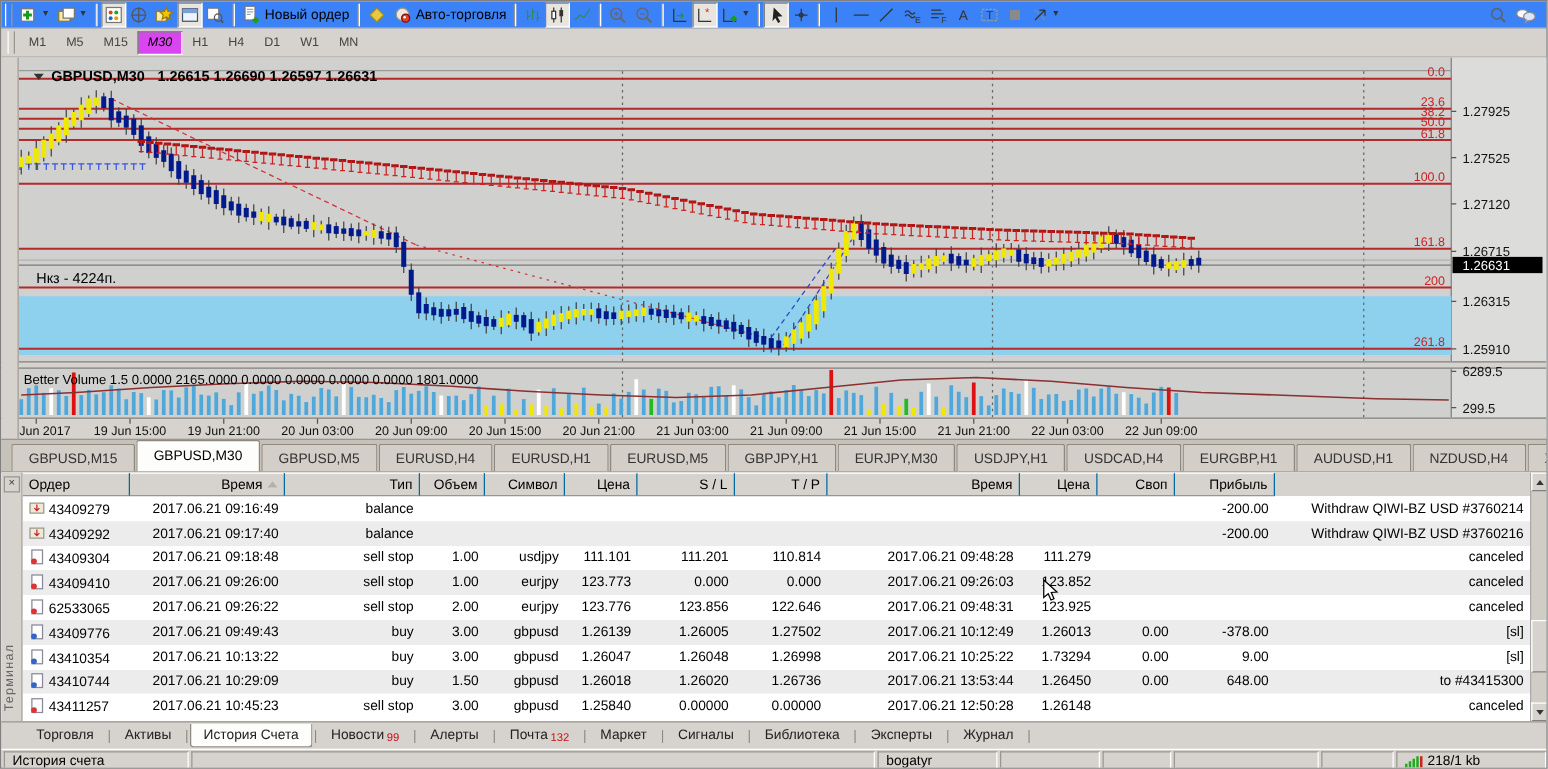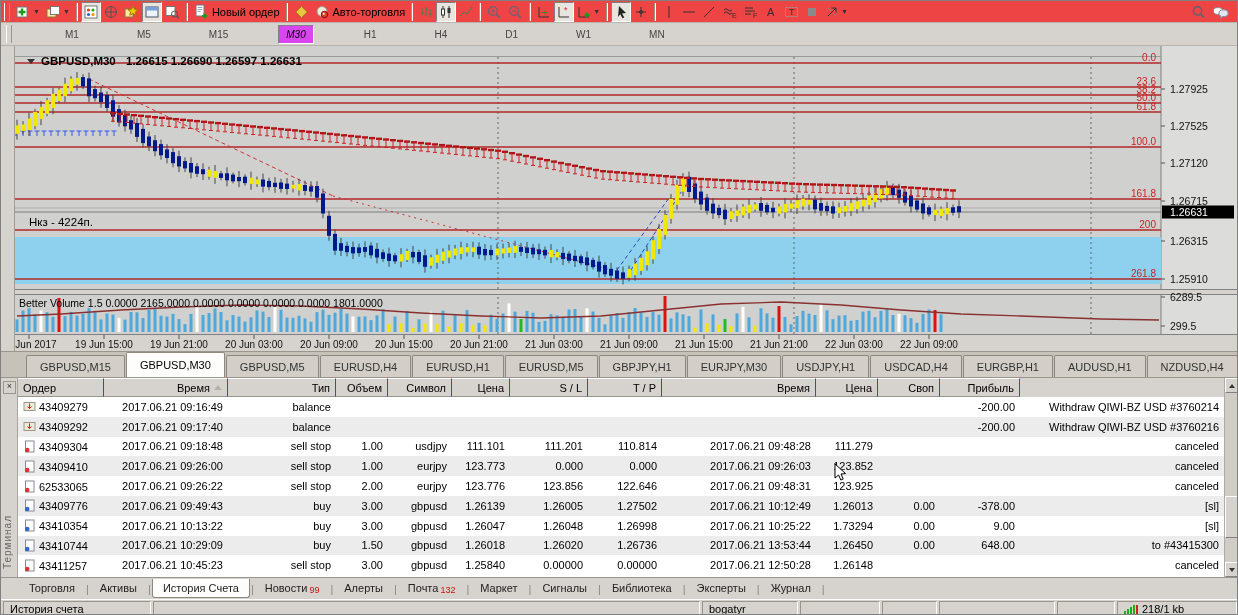--- a/index.html
+++ b/index.html
@@ -1,43 +1,43 @@
 <!DOCTYPE html>
 <html><head>
 <meta charset="utf-8">
 <style>
   html,body{margin:0;padding:0;background:#9aa0a8;}
   .screen{position:relative;width:1238px;height:615px;background:#d6d3ce;overflow:hidden;
     font-family:"Liberation Sans",sans-serif;font-size:11px;color:#000;
     border:1px solid #808080;box-sizing:border-box;}
   
   .toolbar{position:absolute;top:0;left:0;width:1238px;height:22px;display:flex;align-items:center;
-    background:#ef4444;border-bottom:1px solid #b8b4ac;padding-left:2px;box-sizing:border-box;}
+    background:#3b82f6;border-bottom:1px solid #b8b4ac;padding-left:2px;box-sizing:border-box;}
   .handle{width:4px;height:18px;border-left:1px solid #fff;border-right:1px solid #9a968e;margin:0 3px 0 1px;}
   .sep{width:1px;height:18px;background:#9a968e;border-right:1px solid #fff;margin:0 3px;}
   .tbtn{height:20px;min-width:20px;padding:0 2px;display:flex;align-items:center;justify-content:center;
     border:1px solid transparent;box-sizing:border-box;}
   .tbtn.pressed{border-color:#808080 #fff #fff #808080;background:#e8e5df;}
   .tbtn .lbl{margin-left:3px;font-size:11px;white-space:nowrap;}
   .dd{font-size:7px;color:#333;margin-left:2px;line-height:1;}
   .spring{margin-left:auto;}
   
   .tfbar{position:absolute;top:22px;left:0;width:1238px;height:23px;display:flex;align-items:center;
-    background:#d6d3ce;border-bottom:1px solid #b8b4ac;padding-left:4px;box-sizing:border-box;gap:42px;}
+    background:#d6d3ce;border-bottom:1px solid #b8b4ac;padding-left:4px;box-sizing:border-box;}
   .tfbtn{height:19px;padding:0 7px;display:flex;align-items:center;font-size:10px;color:#444;
     border:1px solid transparent;box-sizing:border-box;}
   .tfbtn.active{border-color:#808080 #fff #fff #808080;background:#d946ef;color:#000;font-style:italic;}
   
   .chartwin{position:absolute;top:45px;left:0;width:1238px;height:305px;background:#d0d0d0;}
   .chartwin svg{display:block;}
   svg text{font-family:"Liberation Sans",sans-serif;}
   
   .charttabs{position:absolute;top:350px;left:0;width:1238px;height:27px;background:#c6c2ba;
     border-top:1px solid #9a968e;border-bottom:1px solid #9a968e;display:flex;align-items:flex-end;
-    padding-left:25px;box-sizing:border-box;}
+    padding-left:8px;box-sizing:border-box;}
   .ctab{height:21px;display:flex;align-items:center;padding:0 13px;font-size:11px;color:#333;
     background:#d3cfc8;border:1px solid #8d897f;border-bottom:none;border-radius:2px 2px 0 0;margin-right:1px;white-space:nowrap;}
   .ctab.active{background:#fdfdfb;color:#000;height:24px;position:relative;z-index:2;}
   
   .terminal{position:absolute;top:377px;left:0;width:1238px;height:199px;background:#fff;display:flex;overflow:hidden;}
   .vstrip{width:16px;background:#d6d3ce;border-right:1px solid #aaa69e;position:relative;flex:none;}
   .vclose{position:absolute;top:3px;left:2px;width:11px;height:11px;border:1px solid #9a968e;background:#d6d3ce;
     font-size:9px;line-height:9px;text-align:center;color:#333;}
   .vtitle{position:absolute;bottom:8px;left:1px;writing-mode:vertical-rl;transform:rotate(180deg);
     font-size:10px;color:#666;letter-spacing:1px;}

